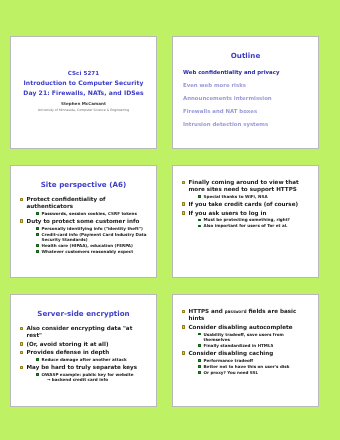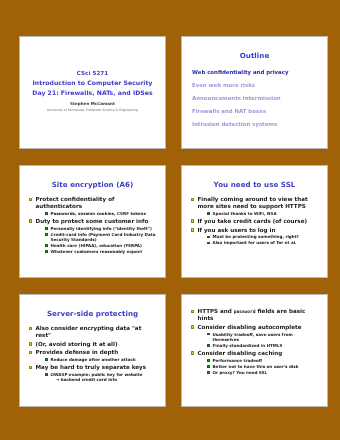--- a/index.html
+++ b/index.html
@@ -10,23 +10,23 @@
   body {
     width: 340px;
     height: 440px;
     font-family: "DejaVu Sans", sans-serif;
     overflow: hidden;
   }
   .page {
     position: relative;
     width: 340px;
     height: 440px;
-    background: #a16207;
+    background: #bef264;
     box-sizing: border-box;
-    padding: 36px 17px 0 19px;
+    padding: 36px 17px 0 10px;
   }
   .grid {
     display: grid;
     grid-template-columns: 147px 147px;
     grid-template-rows: 113px 113px 113px;
     column-gap: 15px;
     row-gap: 16px;
   }
   .slide {
     position: relative;
@@ -183,21 +183,21 @@
       <div class="outline-list">
         <div class="outline-item current">Web confidentiality and privacy</div>
         <div class="outline-item">Even web more risks</div>
         <div class="outline-item">Announcements intermission</div>
         <div class="outline-item">Firewalls and NAT boxes</div>
         <div class="outline-item">Intrusion detection systems</div>
       </div>
     </div>
 
     <div class="slide">
-      <div class="slide-title">Site encryption (A6)</div>
+      <div class="slide-title">Site perspective (A6)</div>
       <div class="slide-body">
         <ul class="lvl1">
           <li>
             <span class="bullet1"></span>
             <span>Protect confidentiality of authenticators</span>
             <ul class="lvl2">
               <li>
                 <span class="bullet2"></span>
                 <span>Passwords, session cookies, CSRF tokens</span>
               </li>
@@ -223,21 +223,20 @@
                 <span class="bullet2"></span>
                 <span>Whatever customers reasonably expect</span>
               </li>
             </ul>
           </li>
         </ul>
       </div>
     </div>
 
     <div class="slide">
-      <div class="slide-title">You need to use SSL</div>
       <div class="slide-body">
         <ul class="lvl1">
           <li>
             <span class="bullet1"></span>
             <span>Finally coming around to view that more sites need to support HTTPS</span>
             <ul class="lvl2">
               <li>
                 <span class="bullet2"></span>
                 <span>Special thanks to WiFi, NSA</span>
               </li>
@@ -259,21 +258,21 @@
                 <span class="bullet2"></span>
                 <span>Also important for users of Tor et al.</span>
               </li>
             </ul>
           </li>
         </ul>
       </div>
     </div>
 
     <div class="slide">
-      <div class="slide-title">Server-side protecting</div>
+      <div class="slide-title">Server-side encryption</div>
       <div class="slide-body">
         <ul class="lvl1">
           <li>
             <span class="bullet1"></span>
             <span>Also consider encrypting data "at rest"</span>
           </li>
           <li>
             <span class="bullet1"></span>
             <span>(Or, avoid storing it at all)</span>
           </li>

